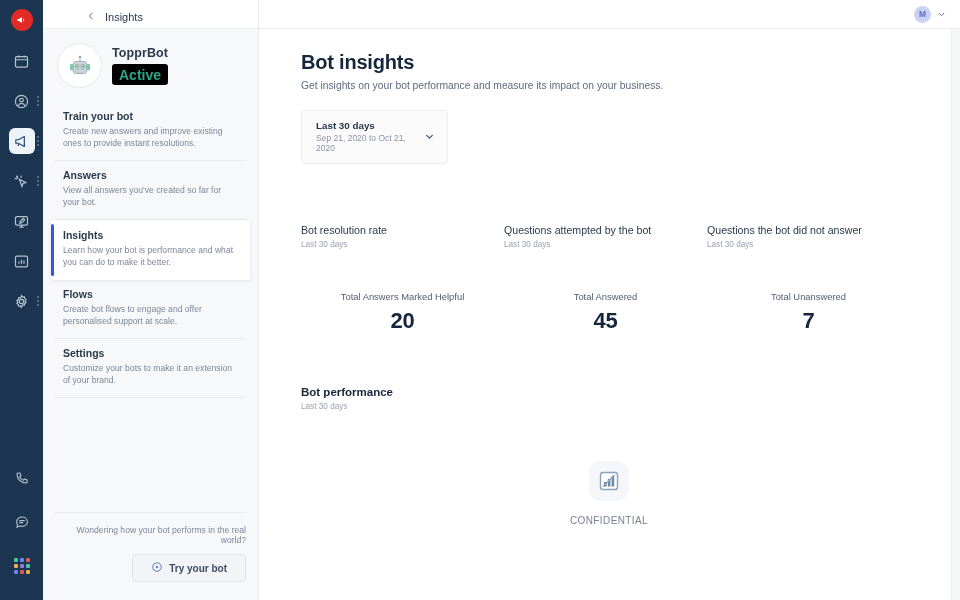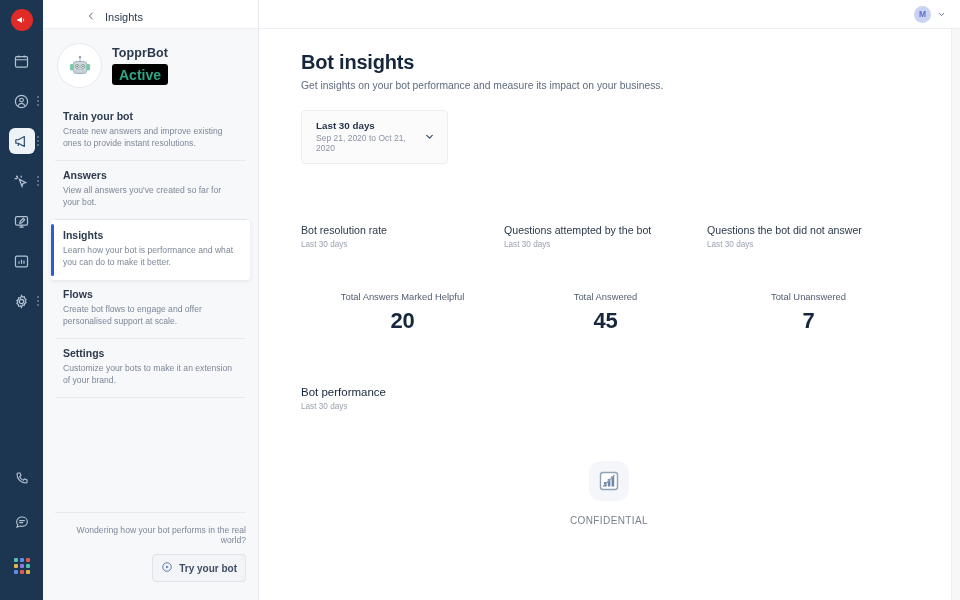--- a/index.html
+++ b/index.html
@@ -95,21 +95,21 @@
     content: ""; position: absolute; left: 0; top: 4px; bottom: 4px;
     width: 3px; background: #2f5cd1; border-radius: 2px;
   }
 
   .panel-foot { position: absolute; left: 12px; right: 12px; bottom: 18px; text-align: right; }
   .panel-foot .divider { height: 1px; background: #e8eaee; margin-bottom: 12px; }
   .foot-text { font-size: 8.6px; color: #7d8799; margin-bottom: 9px; }
   .try-btn {
     display: inline-flex; align-items: center; gap: 6px;
     background: #f2f4f7; border: 1px solid #dfe3ea;
-    border-radius: 4px; padding: 6px 8px;
+    border-radius: 4px; padding: 6px 18px;
     font-size: 10px; font-weight: bold; color: #3d4d63;
     cursor: pointer;
   }
 
   
   .main { flex: 1; height: 600px; background: #ffffff; position: relative; }
   .topbar {
     height: 29px; border-bottom: 1px solid #edeff2;
     display: flex; align-items: center; justify-content: flex-end;
     padding-right: 14px;
@@ -144,21 +144,21 @@
 
   .metrics { display: flex; margin-top: 24px; }
   .metric { width: 203px; }
   .metric-title { font-size: 10.6px; color: #2b3a4d; font-weight: normal; margin-top: 36px; }
   .metric-sub { font-size: 8.2px; color: #9aa2b1; margin-top: 4px; }
   .metric-body { margin-top: 42px; text-align: center; }
   .metric-label { font-size: 9.4px; color: #515e72; }
   .metric-value { font-size: 22px; font-weight: bold; color: #16263c; margin-top: 6px; letter-spacing: -.3px; }
 
   .perf { margin-top: 52px; }
-  .perf-title { font-size: 11.5px; font-weight: normal; color: #16263c; margin-top: 8px; }
+  .perf-title { font-size: 11.5px; font-weight: bold; color: #16263c; margin-top: 8px; }
   .perf-sub { font-size: 8.2px; color: #9aa2b1; margin-top: 4px; }
 
   .empty { margin-top: 50px; width: 616px; text-align: center; }
   .empty-icon-wrap {
     width: 40px; height: 40px; margin: 0 auto;
     background: #f4f6f9; border-radius: 12px;
     display: flex; align-items: center; justify-content: center;
   }
   .empty-caption { margin-top: 14px; font-size: 10px; color: #77818f; letter-spacing: .4px; }
 

